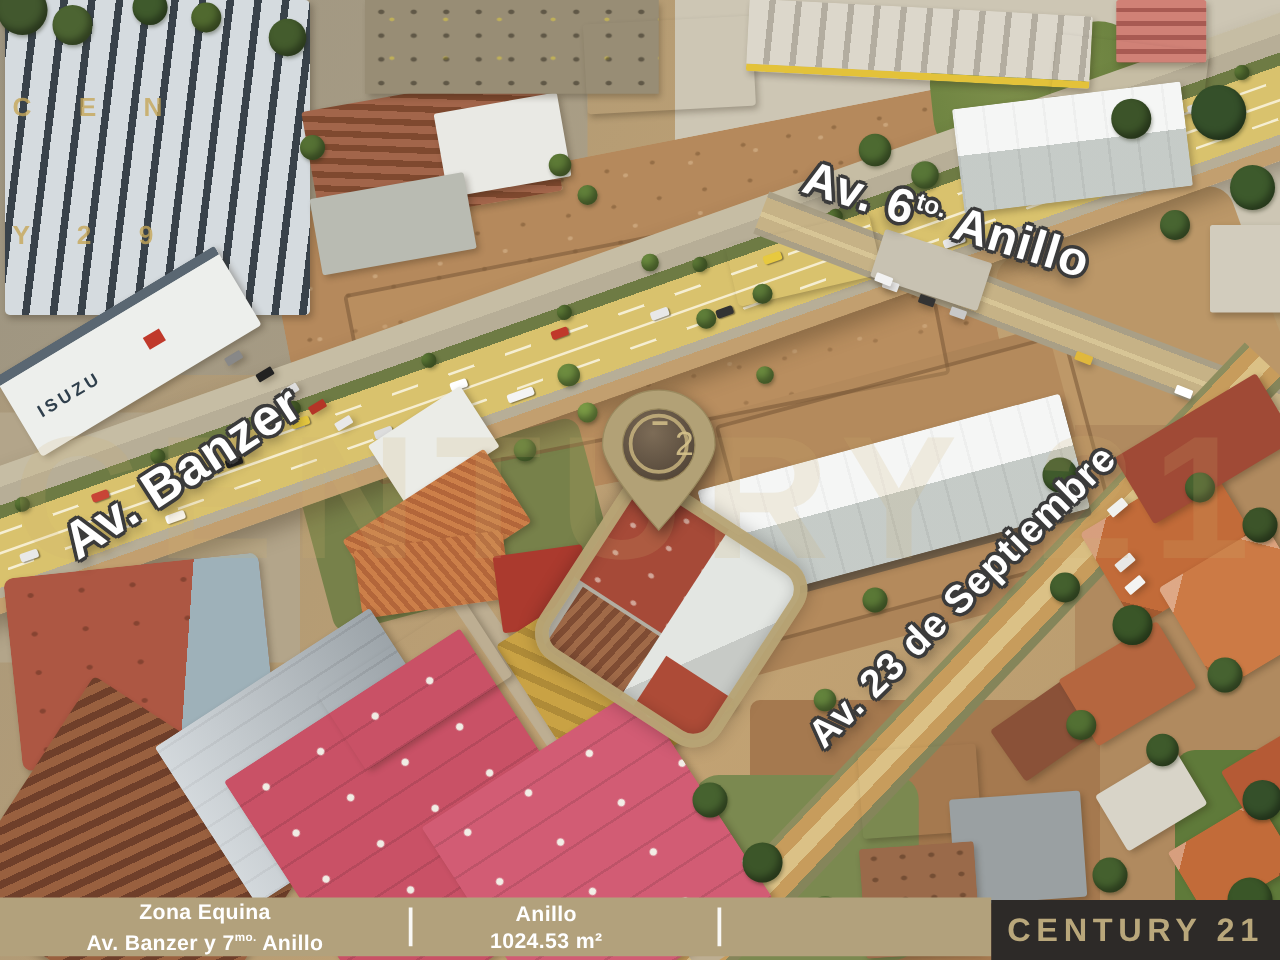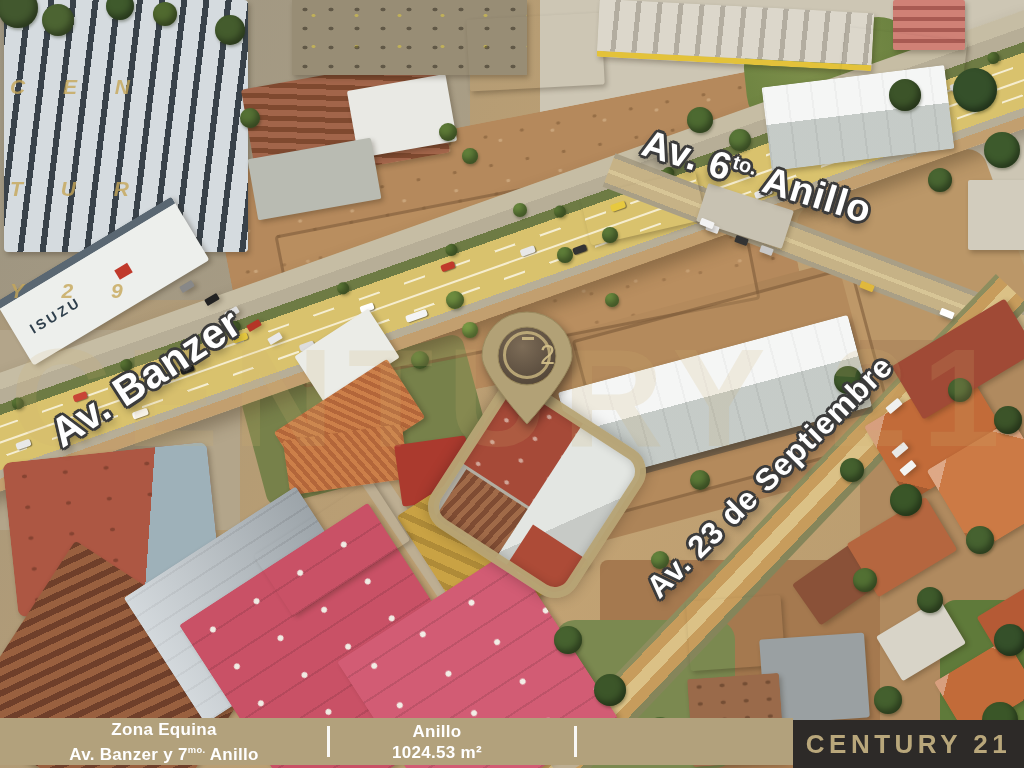--- a/index.html
+++ b/index.html
@@ -76,21 +76,21 @@
   .pin-hole{position:absolute;left:17px;top:15px;width:58px;height:58px;border-radius:50%;
     background:radial-gradient(circle at 42% 35%,#7d6c57,#55483a 75%);overflow:hidden;}
   .pin-hole .ring{position:absolute;left:5px;top:5px;width:48px;height:48px;border-radius:50%;
     border:3px solid rgba(205,185,130,.8);}
   .pin-hole .seal{position:absolute;left:0;top:14px;width:100%;text-align:center;
     font-size:27px;font-weight:normal;color:rgba(212,192,138,.92);margin-left:28px;}
   .pin-hole .bars{position:absolute;left:24px;top:11px;width:12px;height:3px;
     background:rgba(212,192,138,.85);box-shadow:0 0 0 rgba(0,0,0,0), -2px 0 0 0 rgba(212,192,138,0);}
   
   .wm-corner{left:10px;top:2px;z-index:70;color:rgba(198,166,88,.8);font-weight:bold;
-    font-size:21px;letter-spacing:16px;line-height:34px;white-space:pre;font-style:italic;}
+    font-size:21px;letter-spacing:16px;line-height:34px;white-space:pre;}
   .wm-center{left:512px;top:398px;transform:translate(-50%,-50%);z-index:30;
     font-size:140px;font-weight:bold;letter-spacing:14px;color:rgba(205,175,110,.17);
     white-space:nowrap;}
   
   .street-label{position:absolute;color:#fff;font-weight:bold;white-space:nowrap;z-index:50;
     letter-spacing:1px;
     text-shadow:3px 0 0 #3b3b3b,-3px 0 0 #3b3b3b,0 3px 0 #3b3b3b,0 -3px 0 #3b3b3b,
       2px 2px 0 #3b3b3b,-2px -2px 0 #3b3b3b,2px -2px 0 #3b3b3b,-2px 2px 0 #3b3b3b,
       0 6px 9px rgba(0,0,0,.45);}
   .street-label sup{font-size:.52em;vertical-align:super;letter-spacing:0;}
@@ -289,21 +289,20 @@
       <div class="seal">21</div>
     </div>
     <svg width="92" height="114" viewBox="0 0 92 114">
       <path fill-rule="evenodd" fill="#b2a176" stroke="#9a8a5f" stroke-width="1" d="M46 113 C 46 113 91 64 91 45 A 45 44 0 1 0 1 45 C 1 64 46 113 46 113 Z
            M46 16 a 29 29 0 1 1 0 58 a 29 29 0 1 1 0 -58 Z"></path>
     </svg>
   </div>
 
   <div class="abs wm-corner">
     <div>C E N</div>
-    <div>T U R</div>
     <div>Y 2 9</div>
   </div>
 
   <div class="abs info-bar">
     <div class="bar-cell c1">
       <span>Zona Equina</span>
       <span><span>Av. Banzer y 7</span><sup>mo.</sup><span> Anillo</span></span>
     </div>
     <div class="bar-cell c3">
       <span>Anillo</span>

